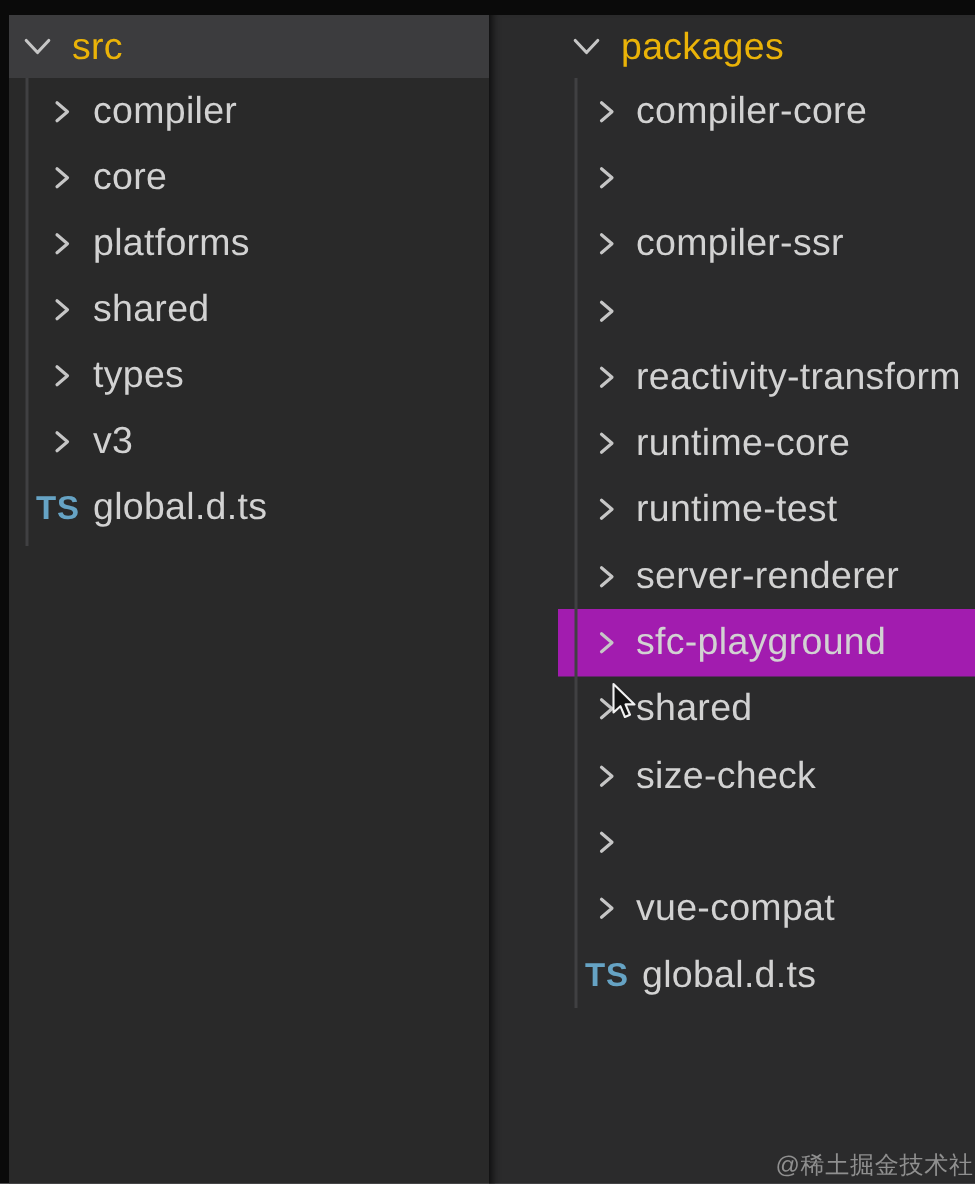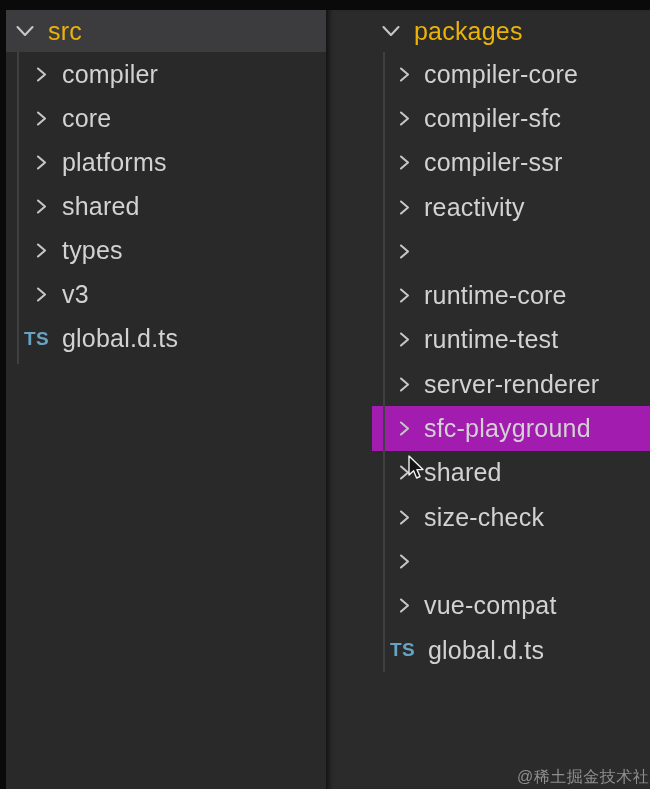--- a/index.html
+++ b/index.html
@@ -38,21 +38,21 @@
   .panel-left  .row { height:44.15px; padding-left:27px; }
   .panel-right .row { height:44.3px;  padding-left:24px; }
   .panel-left  .row.file, .panel-right .row.file { padding-left:18px; }
   .row.highlighted { background:#a21caf; }
 
   .chev { width:17px; height:17px; flex:none; }
   .panel-left  .row .chev { margin-right:12px; }
   .panel-right .row .chev { margin-right:11px; }
 
   .ts-badge {
-    color:#66a3c4; font-weight:700; font-size:19px;
+    color:#66a3c4; font-weight:700; font-size:22px;
     width:33px; flex:none; margin-right:5px; letter-spacing:0.5px;
   }
 
   .watermark {
     position:absolute; left:517px; top:767px;
     color:#8f8f8f; font-size:16px; letter-spacing:0.5px;
     white-space:nowrap;
   }
   .cursor { position:absolute; left:406px; top:455px; width:18px; height:26px; }
 </style>
@@ -136,38 +136,37 @@
       <div class="row">
         <svg class="chev">
             <use href="#chevR"></use>
           </svg>
         <span>compiler-core</span>
       </div>
       <div class="row">
         <svg class="chev">
             <use href="#chevR"></use>
           </svg>
-        <span>compiler-sfc</span>
       </div>
       <div class="row">
         <svg class="chev">
             <use href="#chevR"></use>
           </svg>
         <span>compiler-ssr</span>
       </div>
       <div class="row">
         <svg class="chev">
             <use href="#chevR"></use>
           </svg>
-        <span>reactivity</span>
-      </div>
-      <div class="row">
-        <svg class="chev">
-            <use href="#chevR"></use>
-          </svg>
+      </div>
+      <div class="row">
+        <svg class="chev">
+            <use href="#chevR"></use>
+          </svg>
+        <span>reactivity-transform</span>
       </div>
       <div class="row">
         <svg class="chev">
             <use href="#chevR"></use>
           </svg>
         <span>runtime-core</span>
       </div>
       <div class="row">
         <svg class="chev">
             <use href="#chevR"></use>

